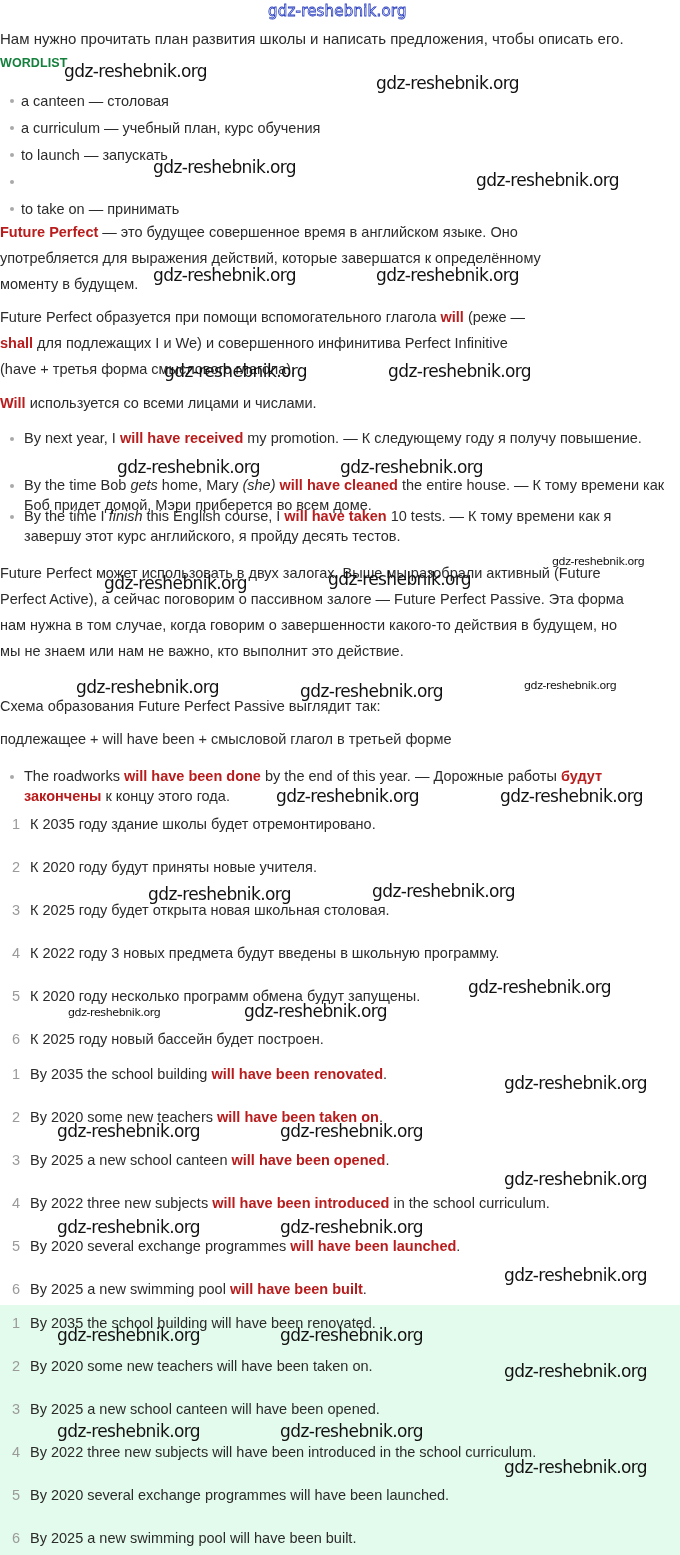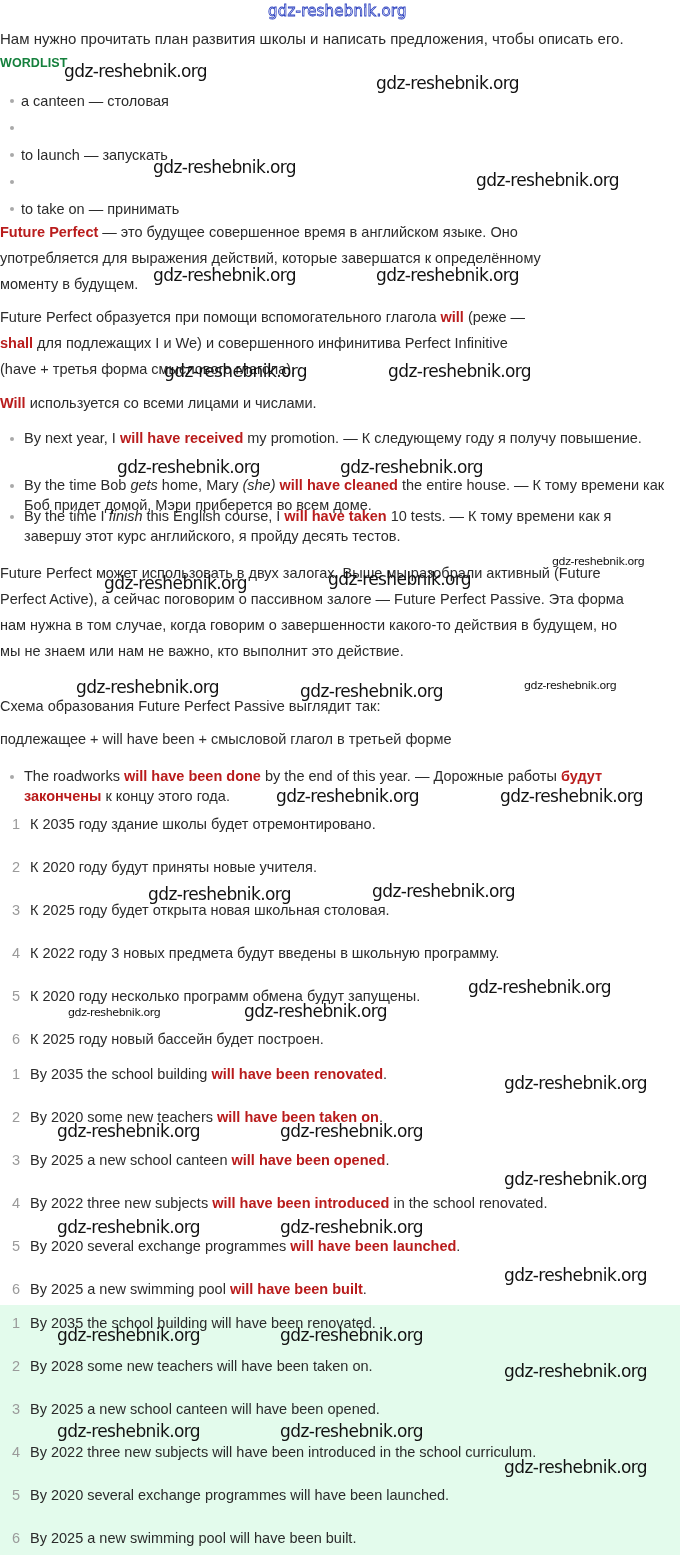--- a/index.html
+++ b/index.html
@@ -56,21 +56,21 @@
 </style>
 </head>
 <body>
 
 <div class="abs top-wm">gdz-reshebnik.org</div>
 
 <div class="abs" style="top:30px;left:0;font-size:15px;">Нам нужно прочитать план развития школы и написать предложения, чтобы описать его.</div>
 
 <div class="abs wordlist-label">WORDLIST</div>
 <div class="bullet-item" style="top:91px"><span class="bullet-dot"></span><span>a canteen — столовая</span></div>
-<div class="bullet-item" style="top:118px"><span class="bullet-dot"></span></div>
+<div class="bullet-item" style="top:118px"><span class="bullet-dot"></span><span>a curriculum — учебный план, курс обучения</span></div>
 <div class="bullet-item" style="top:145px"><span class="bullet-dot"></span><span>to launch — запускать</span></div>
 <div class="bullet-item" style="top:172px"><span class="bullet-dot"></span></div>
 <div class="bullet-item" style="top:199px"><span class="bullet-dot"></span><span>to take on — принимать</span></div>
 
 <div class="p" style="top:219px;width:600px;"><b>Future Perfect</b><span> — это будущее совершенное время в английском языке. Оно употребляется для выражения действий, которые завершатся к определённому моменту в будущем.</span></div>
 
 <div class="p" style="top:304px;"><span>Future Perfect образуется при помощи вспомогательного глагола </span><b>will</b><span> (реже — </span><b>shall</b><span> для подлежащих I и We) и совершенного инфинитива Perfect Infinitive (have + третья форма смыслового глагола).</span></div>
 
 <div class="p" style="top:390px;"><b>Will</b><span> используется со всеми лицами и числами.</span></div>
 
@@ -102,27 +102,27 @@
 <div class="num-row" style="top:814px"><span class="num">1</span><span>К 2035 году здание школы будет отремонтировано.</span></div>
 <div class="num-row" style="top:857px"><span class="num">2</span><span>К 2020 году будут приняты новые учителя.</span></div>
 <div class="num-row" style="top:900px"><span class="num">3</span><span>К 2025 году будет открыта новая школьная столовая.</span></div>
 <div class="num-row" style="top:943px"><span class="num">4</span><span>К 2022 году 3 новых предмета будут введены в школьную программу.</span></div>
 <div class="num-row" style="top:986px"><span class="num">5</span><span>К 2020 году несколько программ обмена будут запущены.</span></div>
 <div class="num-row" style="top:1029px"><span class="num">6</span><span>К 2025 году новый бассейн будет построен.</span></div>
 
 <div class="num-row" style="top:1064px"><span class="num">1</span><span>By 2035 the school building </span><b>will have been renovated</b><span>.</span></div>
 <div class="num-row" style="top:1107px"><span class="num">2</span><span>By 2020 some new teachers </span><b>will have been taken on</b><span>.</span></div>
 <div class="num-row" style="top:1150px"><span class="num">3</span><span>By 2025 a new school canteen </span><b>will have been opened</b><span>.</span></div>
-<div class="num-row" style="top:1193px"><span class="num">4</span><span>By 2022 three new subjects </span><b>will have been introduced</b><span> in the school renovated.</span></div>
+<div class="num-row" style="top:1193px"><span class="num">4</span><span>By 2022 three new subjects </span><b>will have been introduced</b><span> in the school curriculum.</span></div>
 <div class="num-row" style="top:1236px"><span class="num">5</span><span>By 2020 several exchange programmes </span><b>will have been launched</b><span>.</span></div>
 <div class="num-row" style="top:1279px"><span class="num">6</span><span>By 2025 a new swimming pool </span><b>will have been built</b><span>.</span></div>
 
 <div class="answer-block"></div>
 <div class="num-row" style="top:1313px"><span class="num">1</span><span>By 2035 the school building will have been renovated.</span></div>
-<div class="num-row" style="top:1356px"><span class="num">2</span><span>By 2028 some new teachers will have been taken on.</span></div>
+<div class="num-row" style="top:1356px"><span class="num">2</span><span>By 2020 some new teachers will have been taken on.</span></div>
 <div class="num-row" style="top:1399px"><span class="num">3</span><span>By 2025 a new school canteen will have been opened.</span></div>
 <div class="num-row" style="top:1442px"><span class="num">4</span><span>By 2022 three new subjects will have been introduced in the school curriculum.</span></div>
 <div class="num-row" style="top:1485px"><span class="num">5</span><span>By 2020 several exchange programmes will have been launched.</span></div>
 <div class="num-row" style="top:1528px"><span class="num">6</span><span>By 2025 a new swimming pool will have been built.</span></div>
 
 <div class="wm" style="top:61px;left:64px">gdz-reshebnik.org</div>
 <div class="wm" style="top:73px;left:376px">gdz-reshebnik.org</div>
 <div class="wm" style="top:157px;left:153px">gdz-reshebnik.org</div>
 <div class="wm" style="top:170px;left:476px">gdz-reshebnik.org</div>
 <div class="wm" style="top:265px;left:153px">gdz-reshebnik.org</div>

